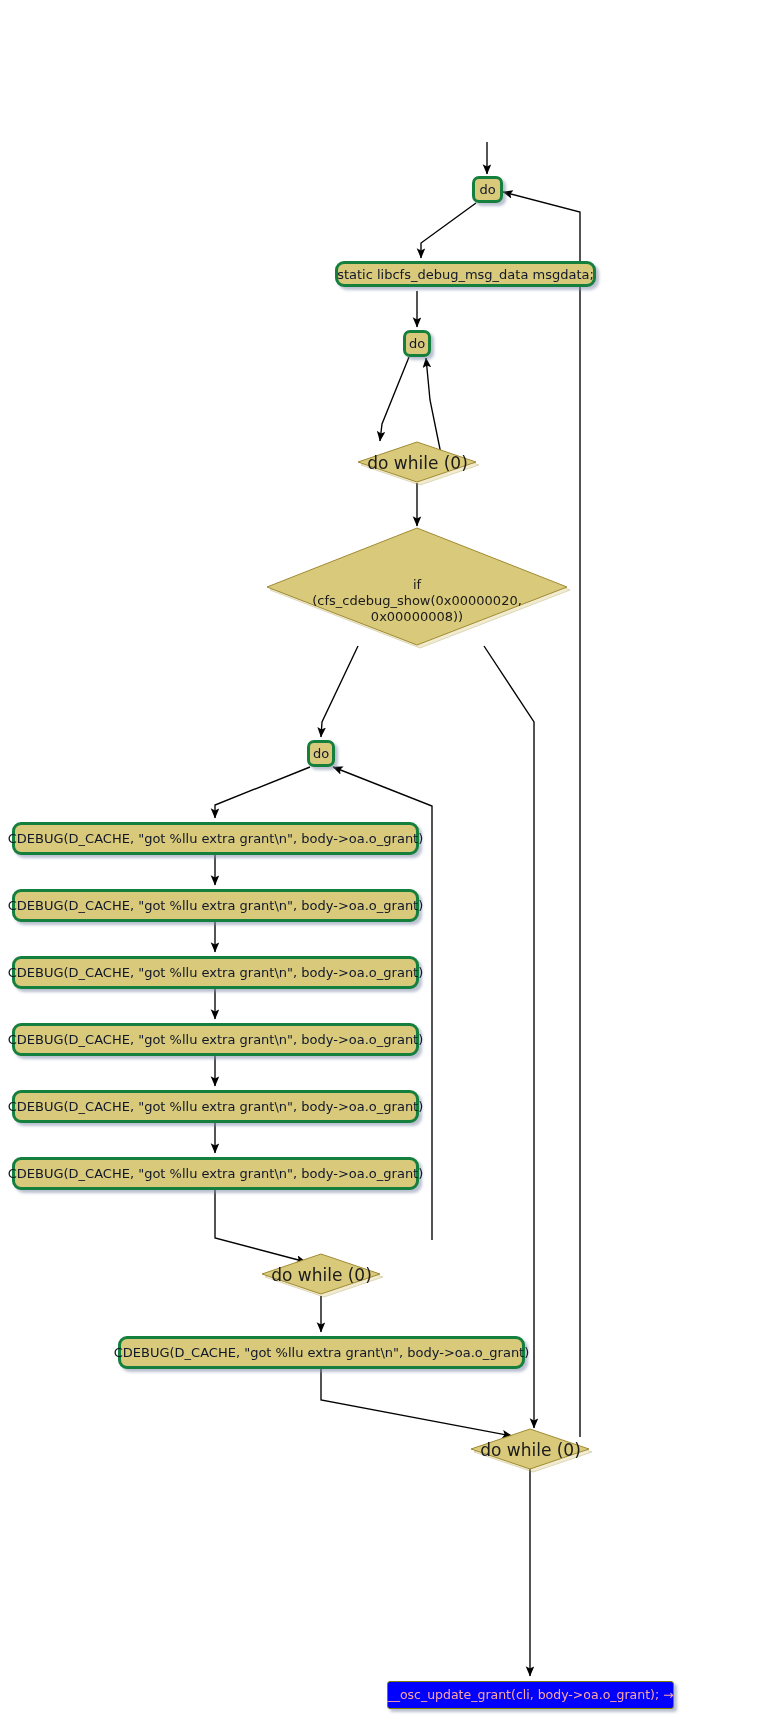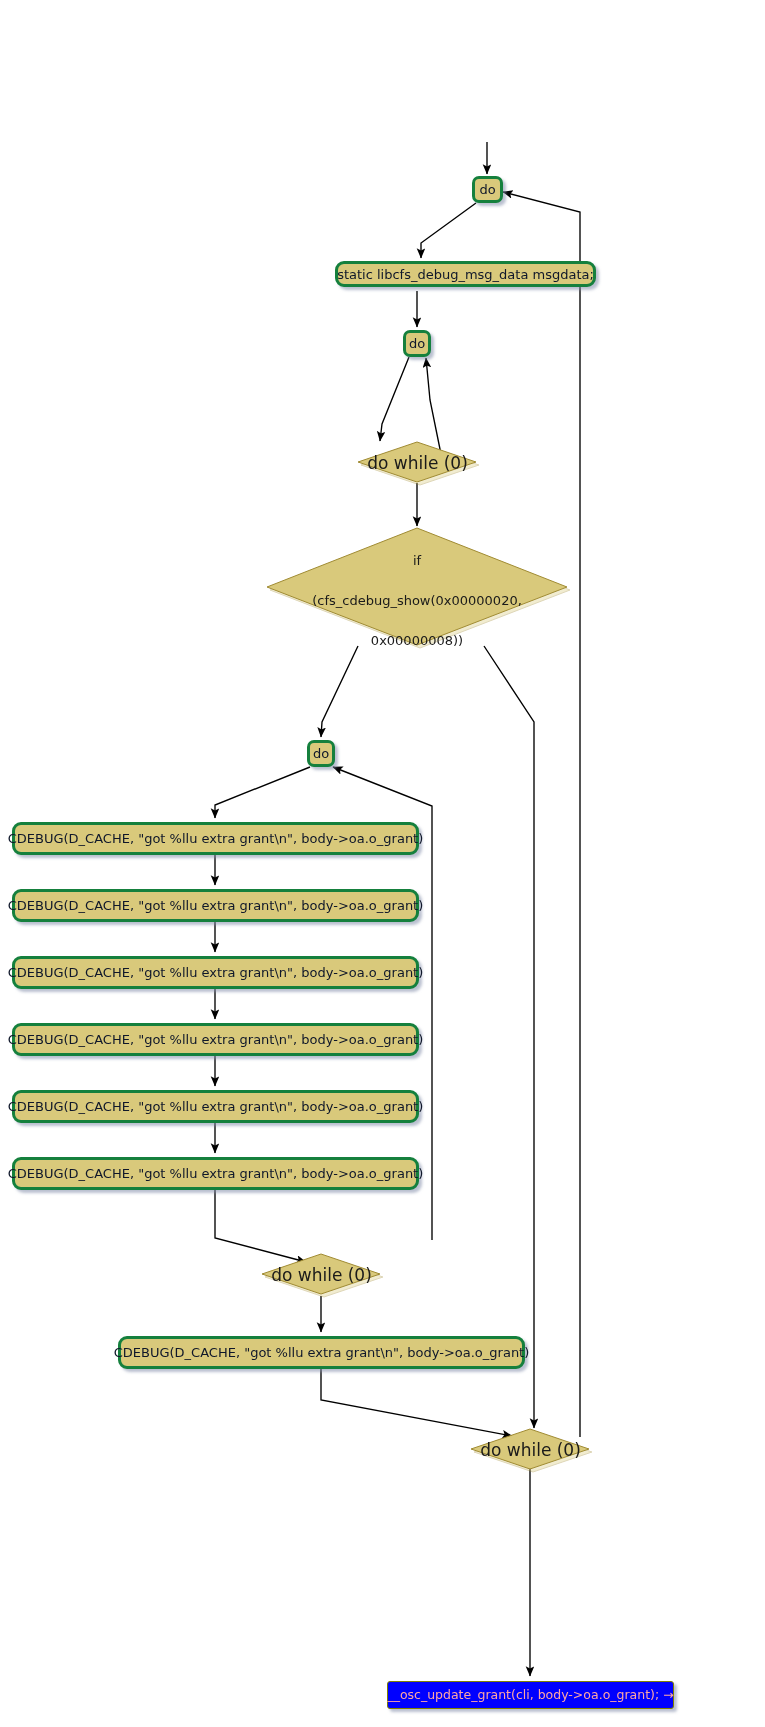--- a/index.html
+++ b/index.html
@@ -160,21 +160,21 @@
     <div class="dlabel">
       <span>do while (0)</span>
     </div>
   </div>
 
   <div class="diamond d-if" style="left:264px; top:526px; width:306px; height:122px;">
     <svg width="306" height="122" viewBox="0 0 306 122">
       <polygon points="153,2 303,61 153,119 3,61" fill="#D9C97B" stroke="#A08B33" stroke-width="1" transform="translate(3,3)" opacity="0.35"></polygon>
       <polygon points="153,2 303,61 153,119 3,61" fill="#D9C97B" stroke="#A08B33" stroke-width="1"></polygon>
     </svg>
-    <div class="dlabel" style="justify-content:center; padding-top:14px;gap:24px;">
+    <div class="dlabel" style="justify-content:center; padding-top:14px;">
       <span>if</span>
       <span>(cfs_cdebug_show(0x00000020,</span>
       <span>0x00000008))</span>
     </div>
   </div>
 
   <div class="node act small" style="left:307px; top:740px; width:28px; height:27px; padding:0 5px;">
     <span>do</span>
   </div>
 

